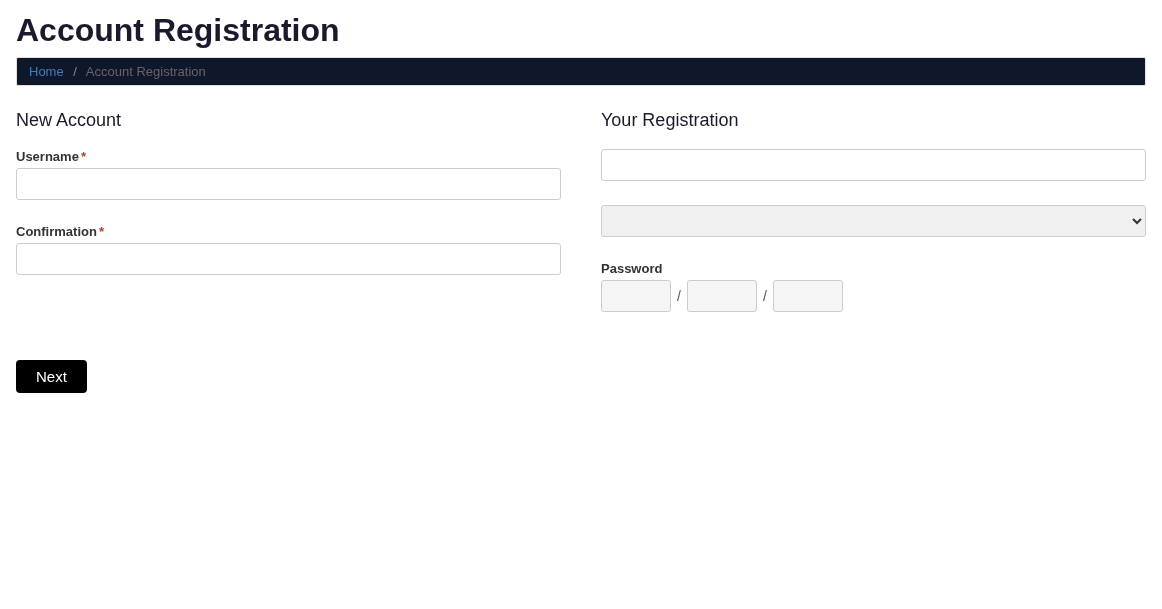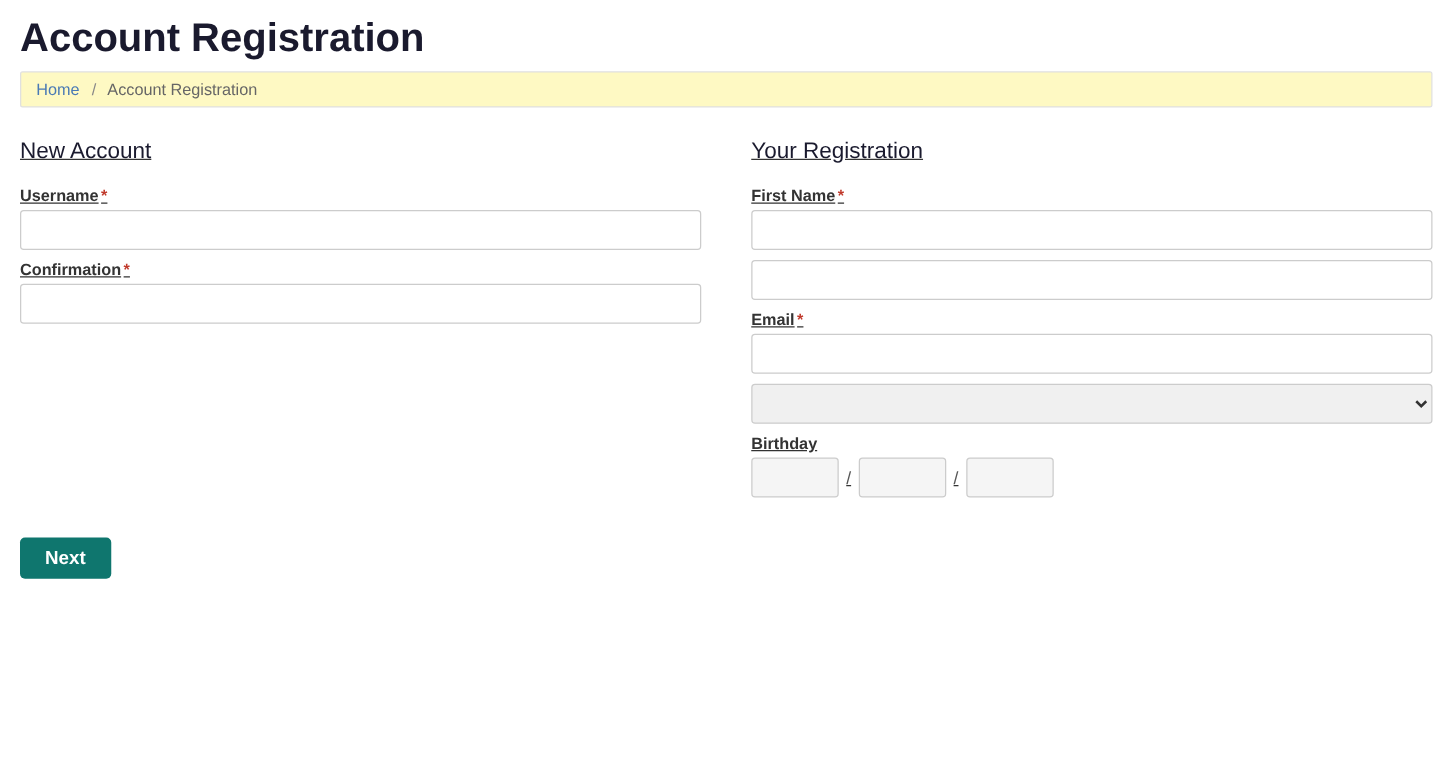--- a/index.html
+++ b/index.html
@@ -17,21 +17,21 @@
     }
 
     h1 {
       font-size: 32px;
       font-weight: bold;
       color: #1a1a2e;
       margin-bottom: 8px;
     }
 
     .breadcrumb {
-      background: #fef9c3;
+      background: #0f172a;
       border: 1px solid #e0e0e0;
       padding: 6px 12px;
       font-size: 13px;
       color: #666;
       margin-bottom: 24px;
       border-radius: 2px;
     }
 
     .breadcrumb a {
       color: #4a7ab5;
@@ -39,36 +39,35 @@
     }
 
     .breadcrumb-separator {
       margin: 0 6px;
       color: #888;
     }
 
     .form-layout {
       display: flex;
       gap: 40px;
-      text-decoration: underline;
     }
 
     .form-column {
       flex: 1;
     }
 
     .section-title {
       font-size: 18px;
       font-weight: normal;
       color: #1a1a2e;
       margin-bottom: 18px;
     }
 
     .field-group {
-      margin-bottom: 8px;
+      margin-bottom: 24px;
     }
 
     .field-label {
       font-size: 13px;
       font-weight: bold;
       color: #333;
       margin-bottom: 4px;
       display: block;
     }
 
@@ -123,28 +122,28 @@
     }
 
     .birthday-separator {
       margin: 0 6px;
       font-size: 14px;
       color: #555;
     }
 
     .next-button {
       margin-top: 24px;
-      background: #0f766e;
+      background: #000000;
       color: #fff;
       border: none;
       border-radius: 4px;
       padding: 8px 20px;
       font-size: 15px;
       cursor: pointer;
-      font-weight: bold;
+      font-weight: normal;
       text-align: center;
     }
   </style>
 </head>
 <body>
 
 
 
 <h1>Account Registration</h1>
 
@@ -171,49 +170,37 @@
       <label class="field-label">
         <span>Confirmation</span><span class="required-star">*</span>
       </label>
       <input type="password" class="form-input" style="">
     </div>
   </div>
 
   <div class="form-column">
     <h2 class="section-title">Your Registration</h2>
 
-    <div class="field-group">
-      <label class="field-label">
-        <span>First Name</span><span class="required-star">*</span>
-      </label>
+
+    <div class="field-group">
       <input type="text" class="form-input" style="">
     </div>
 
-    <div class="field-group">
-      <input type="text" class="form-input" style="">
-    </div>
-
-    <div class="field-group">
-      <label class="field-label">
-        <span>Email</span><span class="required-star">*</span>
-      </label>
-      <input type="email" class="form-input" style="">
-    </div>
 
     <div class="field-group">
       <select class="form-select">
         <option value=""></option>
         <option value="male">Male</option>
         <option value="female">Female</option>
         <option value="other">Other</option>
       </select>
     </div>
 
     <div class="field-group">
-      <label class="field-label">Birthday</label>
+      <label class="field-label">Password</label>
       <div class="birthday-row">
         <input type="number" class="birthday-spinner" min="1" max="12" style="">
         <span class="birthday-separator">/</span>
         <input type="number" class="birthday-spinner" min="1" max="31" style="">
         <span class="birthday-separator">/</span>
         <input type="number" class="birthday-spinner" min="1900" max="2100" style="">
       </div>
     </div>
   </div>
 

